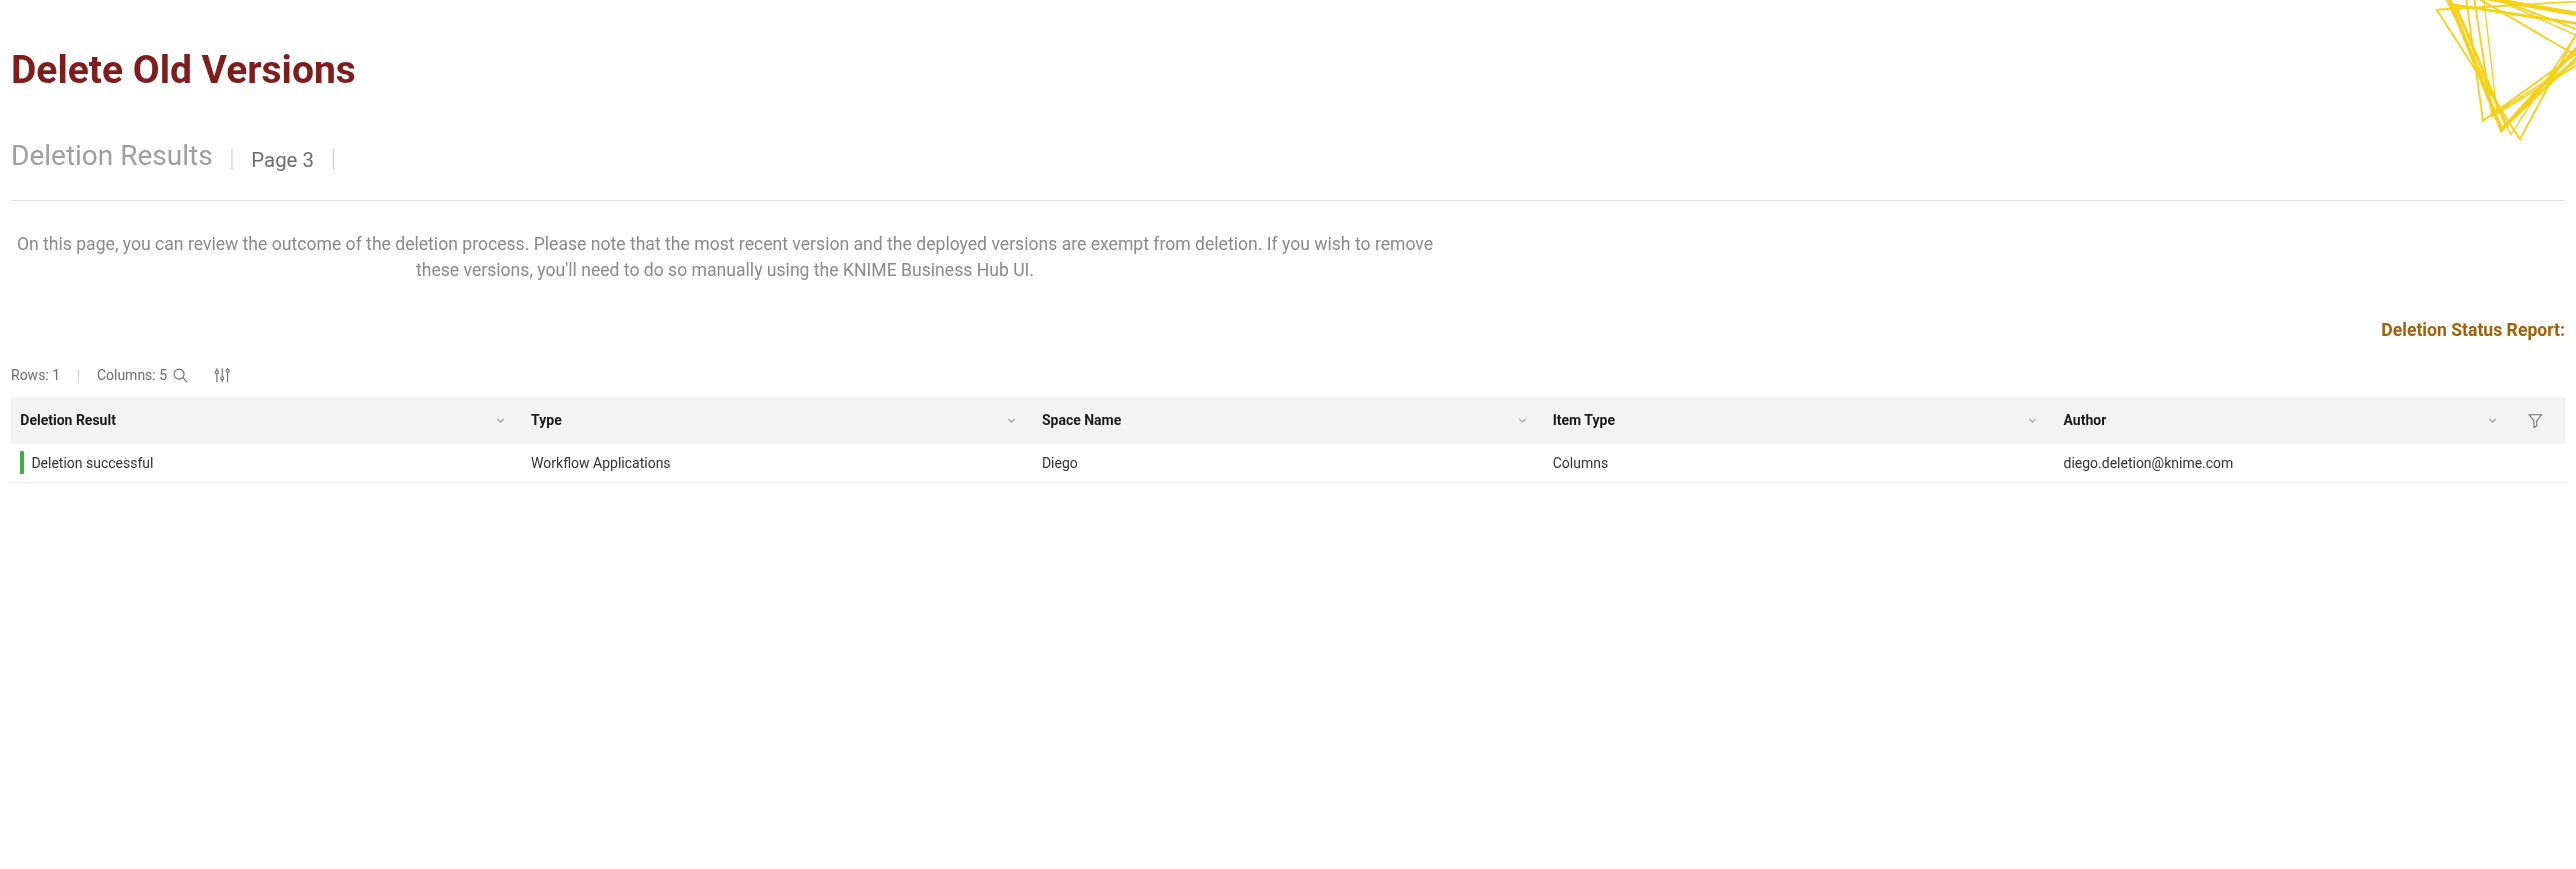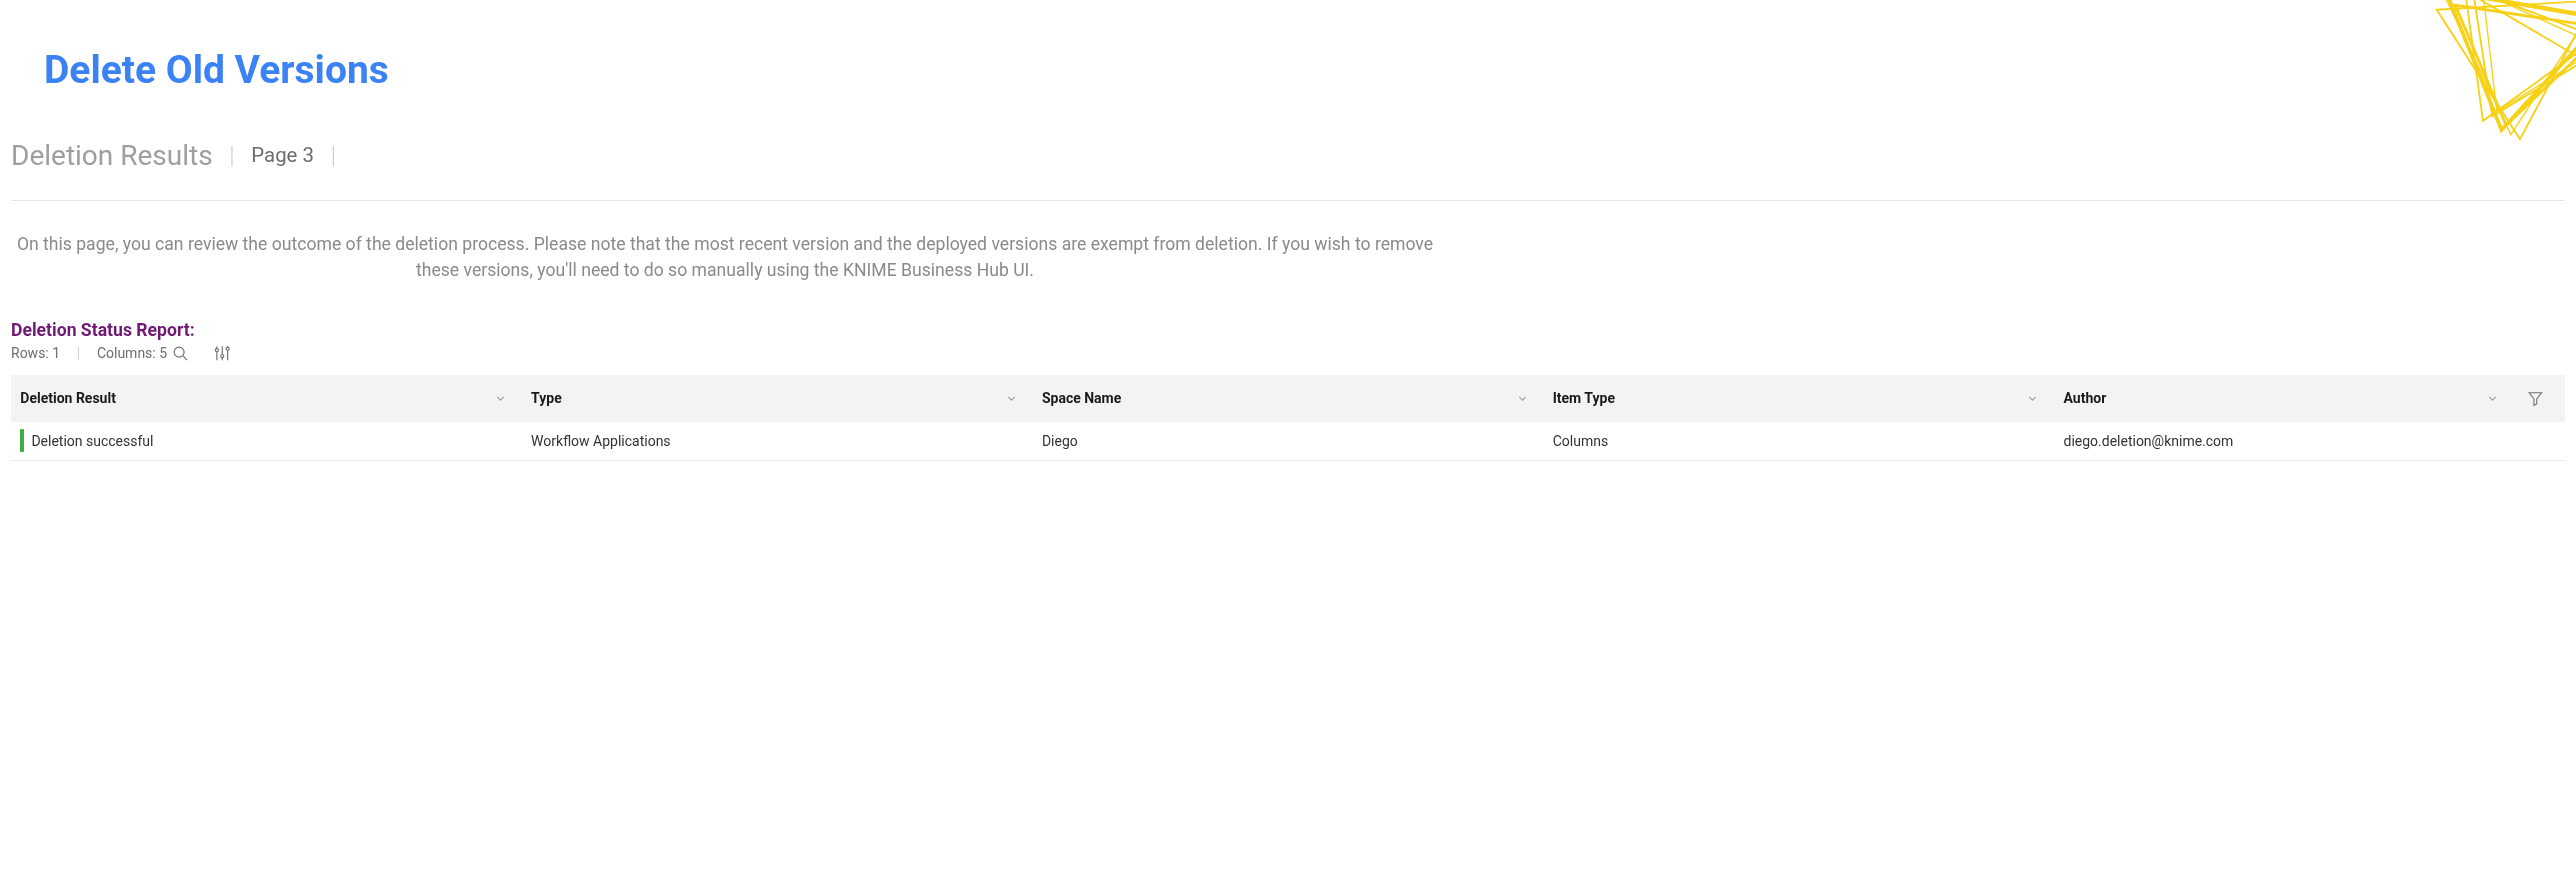--- a/index.html
+++ b/index.html
@@ -21,28 +21,27 @@
       width: 260px;
       height: 185px;
       pointer-events: none;
     }
     .container {
       padding: 18.5px 11px 37px 11px;
     }
     .page-title {
       font-size: 39px;
       font-weight: 700;
-      color: #3b82f6;
+      color: #7f1d1d;
       margin-top: 28px;
       margin-bottom: 46px;
-      margin-left: 33px;
     }
     .breadcrumb-row {
       display: flex;
-      align-items: center;
+      align-items: flex-end;
       gap: 16.7px;
       margin-bottom: 28px;
     }
     .breadcrumb-main {
       font-size: 28px;
       font-weight: 400;
       color: #9e9e9e;
     }
     .breadcrumb-sep {
       font-size: 24px;
@@ -63,21 +62,23 @@
       font-size: 17.6px;
       line-height: 1.5;
       color: #8a8a8a;
       margin-bottom: 37px;
       max-width: 1428px;
       text-align: center;
     }
     .report-title {
       font-size: 17.6px;
       font-weight: 700;
-      color: #701a75;
+      color: #a16207;
+      margin-bottom: 22px;
+      text-align: right;
     }
     .table-meta-row {
       display: flex;
       align-items: center;
       margin-bottom: 9.3px;
     }
     .table-counts {
       font-size: 14px;
       color: #6d6d6d;
       display: flex;

